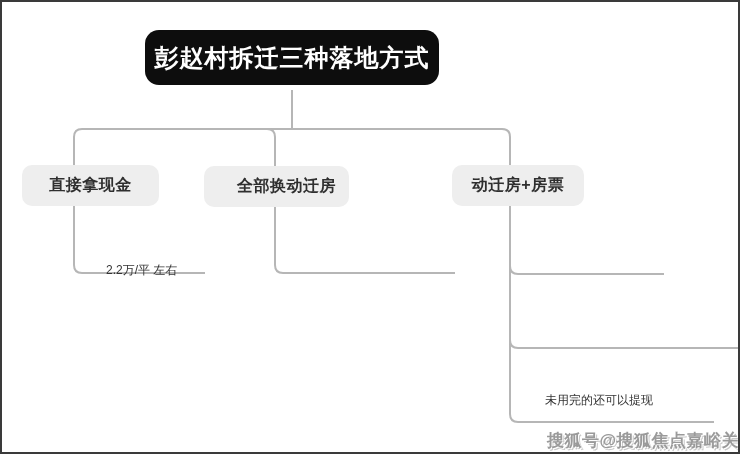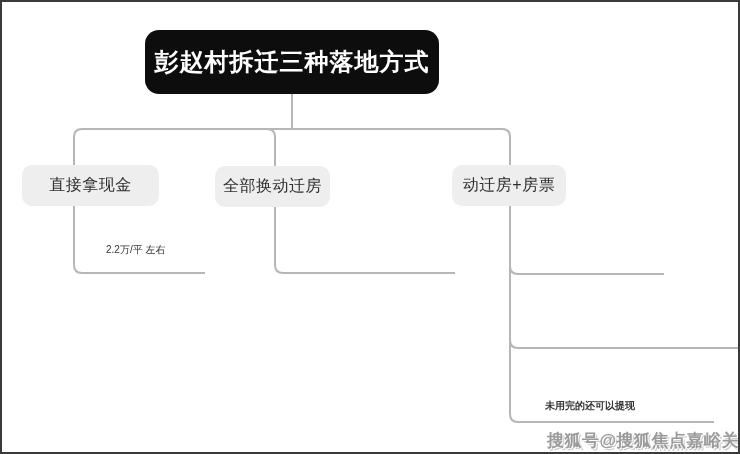--- a/index.html
+++ b/index.html
@@ -8,43 +8,43 @@
     width:740px;height:454px;
     box-sizing:border-box;
     background:#ffffff;
     border:2px solid #3a3a3a;
     overflow:hidden;
     font-family:"Liberation Sans","DejaVu Sans",sans-serif;
   }
   .connectors{position:absolute;left:0;top:0;width:740px;height:454px;}
   .connectors path{fill:none;stroke:#b6b6b6;stroke-width:2;stroke-linecap:butt;}
   .root-node{
-    position:absolute;left:143px;top:28px;width:294px;height:64px;
+    position:absolute;left:143px;top:28px;width:294px;height:55px;
     background:#0d0d0d;border-radius:14px;
     display:flex;align-items:center;justify-content:center;
     color:#ffffff;font-size:24px;font-weight:700;letter-spacing:1px;
   }
   .branch-node{
     position:absolute;height:41px;
     background:#eeeeee;border-radius:10px;
     display:flex;align-items:center;justify-content:center;
-    color:#2f2f2f;font-size:16px;font-weight:400;letter-spacing:.5px;
+    color:#2f2f2f;font-size:16px;font-weight:700;letter-spacing:.5px;
   }
   .branch-1{left:20px;top:163px;width:137px;}
-  .branch-2{left:213px;top:164px;width:115px;}
-  .branch-3{left:450px;top:163px;width:114px;}
+  .branch-2{left:202px;top:164px;width:125px;padding-left:20px;}
+  .branch-3{left:450px;top:163px;width:132px;}
   .leaf-note{
     position:absolute;
-    color:#333333;font-size:10px;font-weight:500;white-space:nowrap;
+    color:#333333;font-size:12px;font-weight:500;white-space:nowrap;margin-top:19px;
   }
   .note-1-1{left:104px;top:241px;}
   .note-2-1{left:308px;top:241px;}
   .note-3-1{left:545px;top:245px;}
   .note-3-2{left:543px;top:318px;}
-  .note-3-3{left:543px;top:397px;font-weight:bold;}
+  .note-3-3{left:543px;top:371px;}
   .watermark{
     position:absolute;left:545px;top:427px;
     color:#9a9a9a;font-size:17px;font-weight:700;letter-spacing:.5px;
     text-shadow:1px 1px 0 #ffffff,2px 2px 0 #c9c9c9;
     white-space:nowrap;
   }
 </style>
 </head>
 <body>
 

